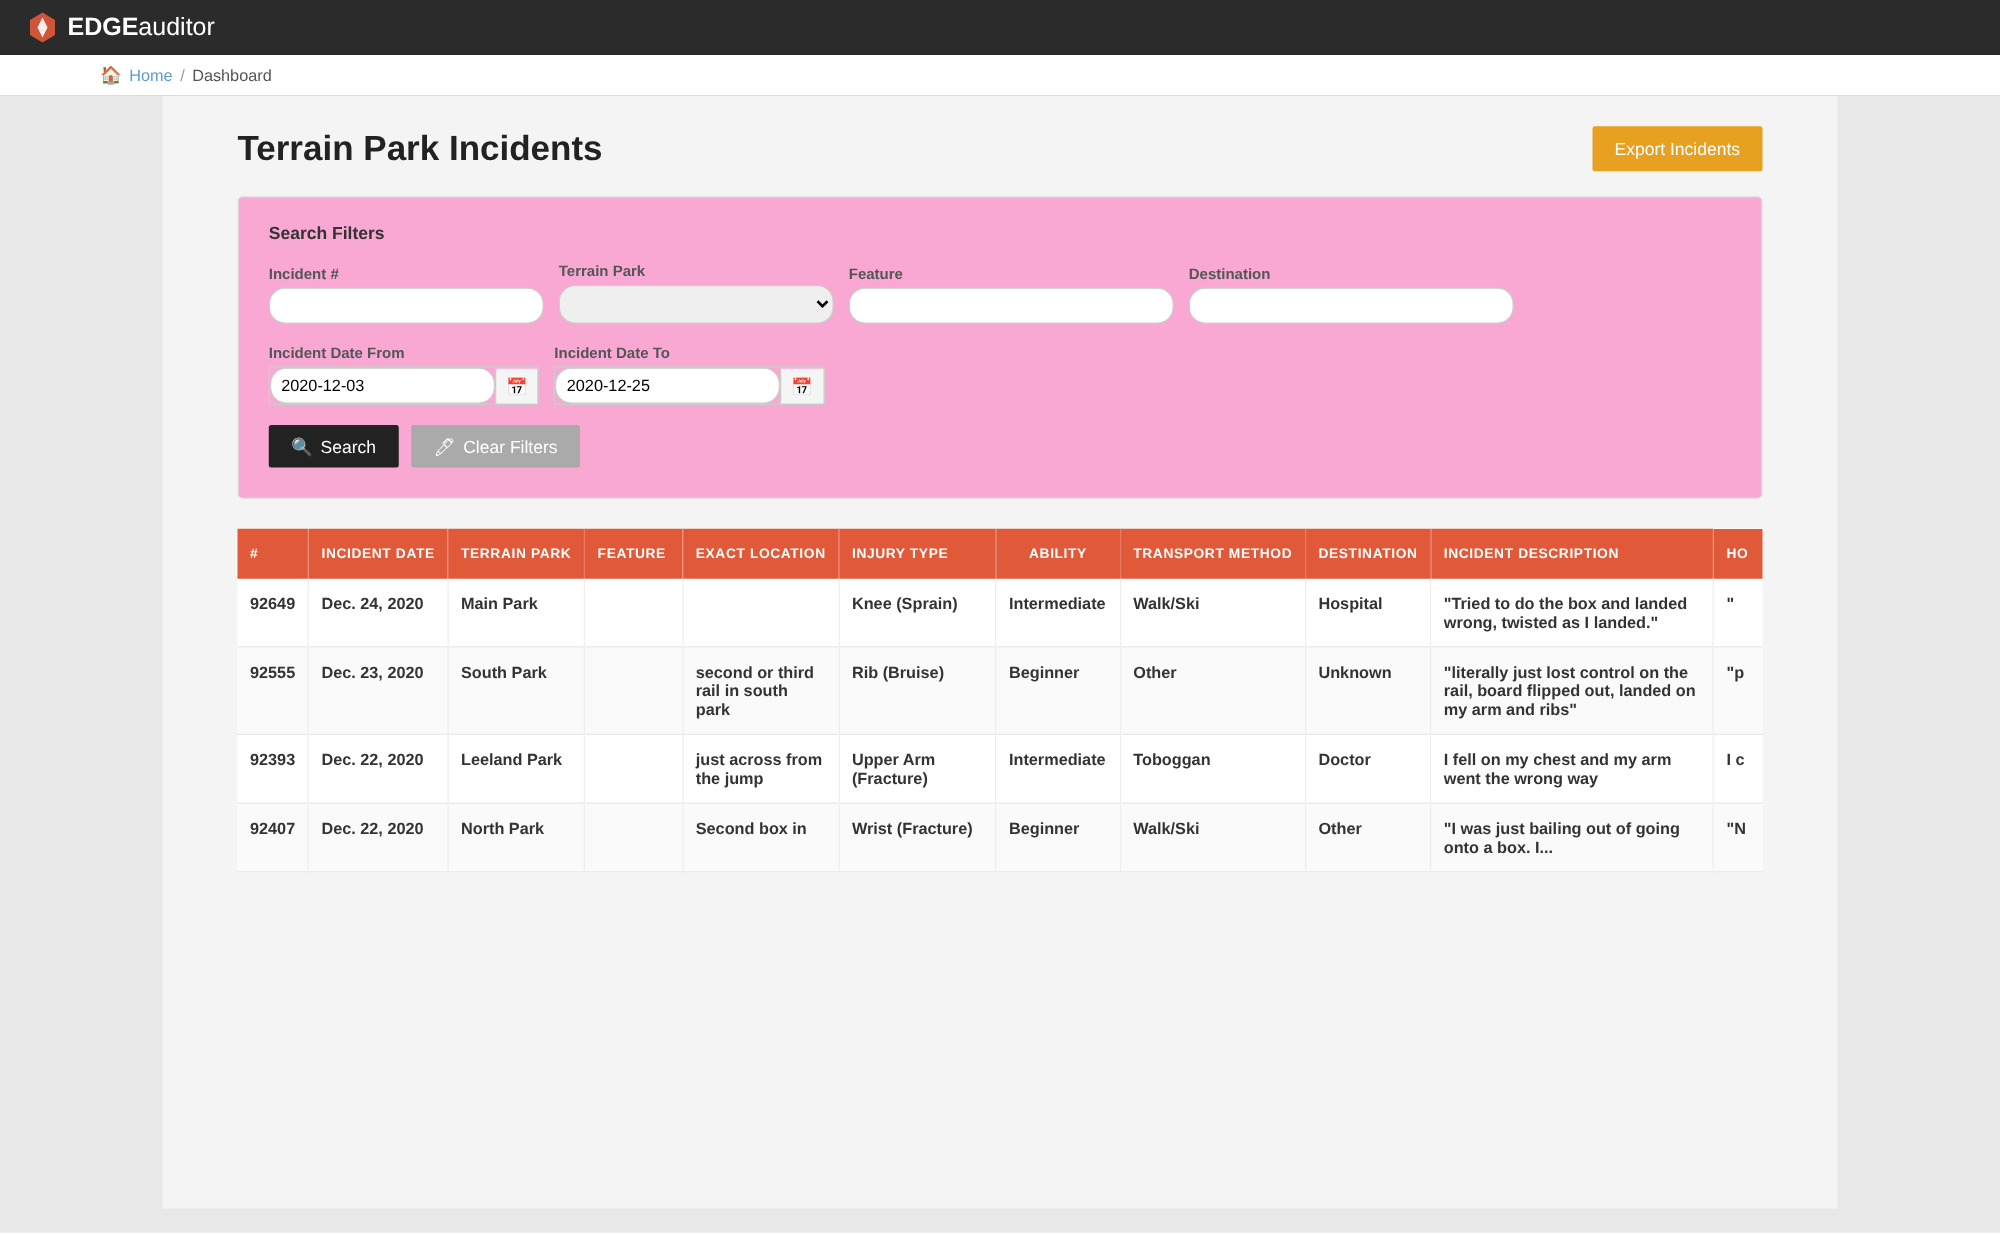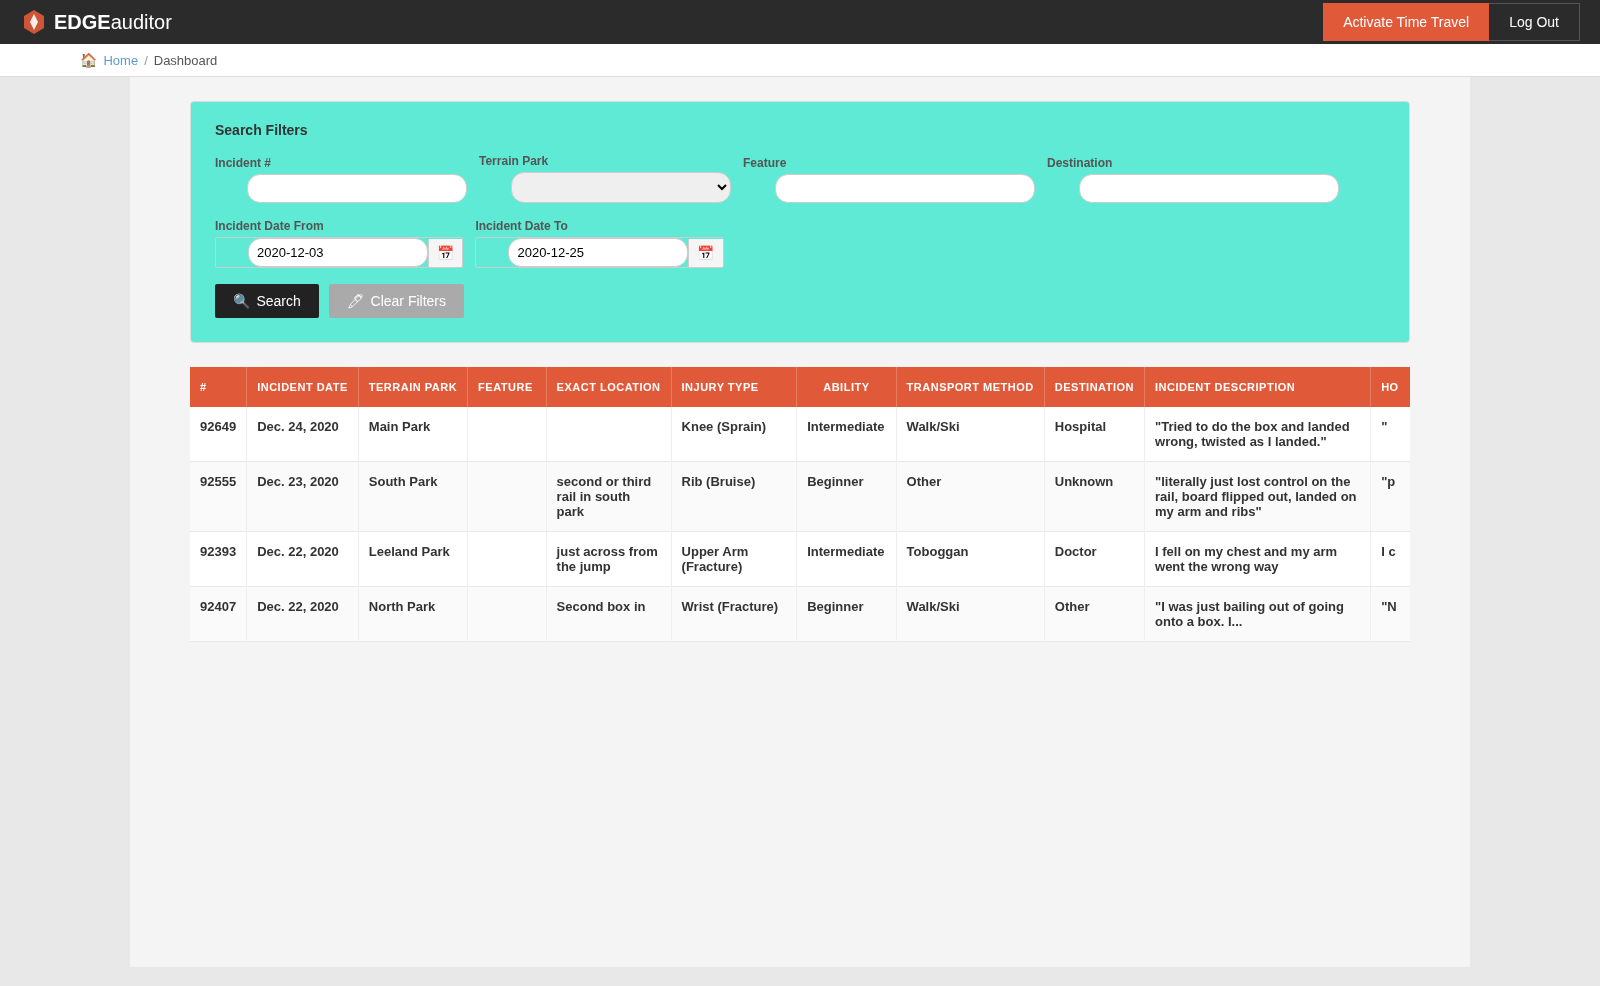--- a/index.html
+++ b/index.html
@@ -94,21 +94,21 @@
       color: #fff;
       border: none;
       padding: 10px 18px;
       cursor: pointer;
       font-size: 14px;
       border-radius: 2px;
     }
 
     
     .filter-panel {
-      background: #5eead4;
+      background: #f9a8d4;
       border: 1px solid #ddd;
       border-radius: 4px;
       padding: 20px 24px 24px;
       margin-bottom: 24px;
     }
     .filter-panel-title {
       font-size: 14px;
       font-weight: 600;
       margin-bottom: 16px;
       color: #333;
@@ -129,21 +129,20 @@
       font-weight: 600;
       color: #555;
     }
     .filter-group input[type="text"],
     .filter-group select {
       border: 1px solid #ccc;
       padding: 6px 8px;
       font-size: 13px;
       border-radius: 13px;
       outline: none;
-      margin-left: 32px;
     }
     .input-incident { width: 220px; }
     .input-terrain { width: 220px; }
     .input-feature { width: 260px; }
     .input-destination { width: 260px; }
 
     .date-group {
       display: flex;
       align-items: center;
       border: 1px solid #ccc;
@@ -274,37 +273,37 @@
 <nav class="navbar">
   <div class="navbar-brand">
     <svg class="logo-icon" viewBox="0 0 28 28" fill="none">
       <polygon points="14,2 24,8 24,20 14,26 4,20 4,8" fill="#e05a3a" opacity="0.9"></polygon>
       <path d="M14 6 L18 14 L14 22 L10 14 Z" fill="white" opacity="0.9"></path>
     </svg>
     <span>
       <span class="brand-edge">EDGE</span><span>auditor</span>
     </span>
   </div>
-  <div class="navbar-actions">
-    <button class="btn-time-travel">Activate Time Travel</button>
-    <button class="btn-logout">Log Out</button>
-  </div>
 </nav>
 
 <div class="breadcrumb-bar">
   <div class="breadcrumb">
     <span class="home-icon">🏠</span>
     <a href="#">Home</a>
     <span class="sep">/</span>
     <span class="current">Dashboard</span>
   </div>
 </div>
 
 <div class="main-content">
 
+  <div class="page-header">
+    <h1 class="page-title">Terrain Park Incidents</h1>
+    <button class="btn-export">Export Incidents</button>
+  </div>
 
   <div class="filter-panel">
     <div class="filter-panel-title">Search Filters</div>
 
     <div class="filter-row">
       <div class="filter-group">
         <label>Incident #</label>
         <input type="text" class="input-incident" style="">
       </div>
       <div class="filter-group">

